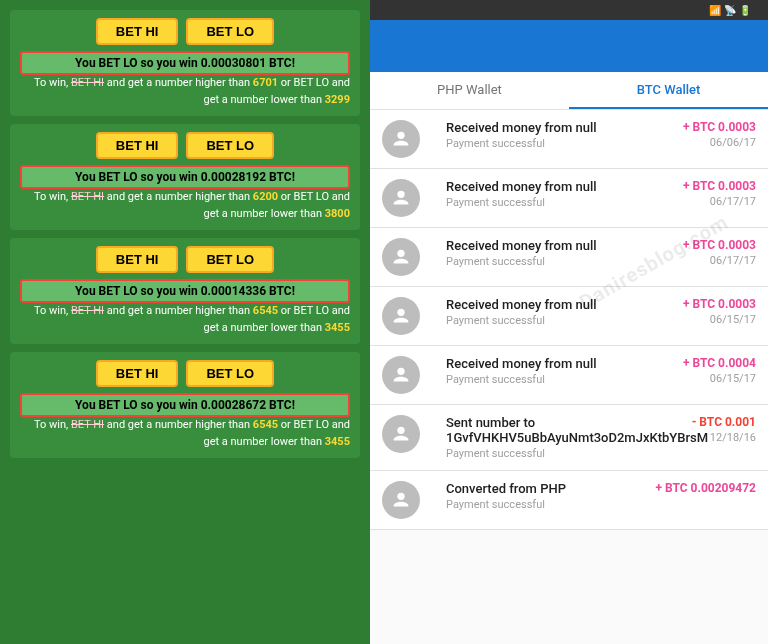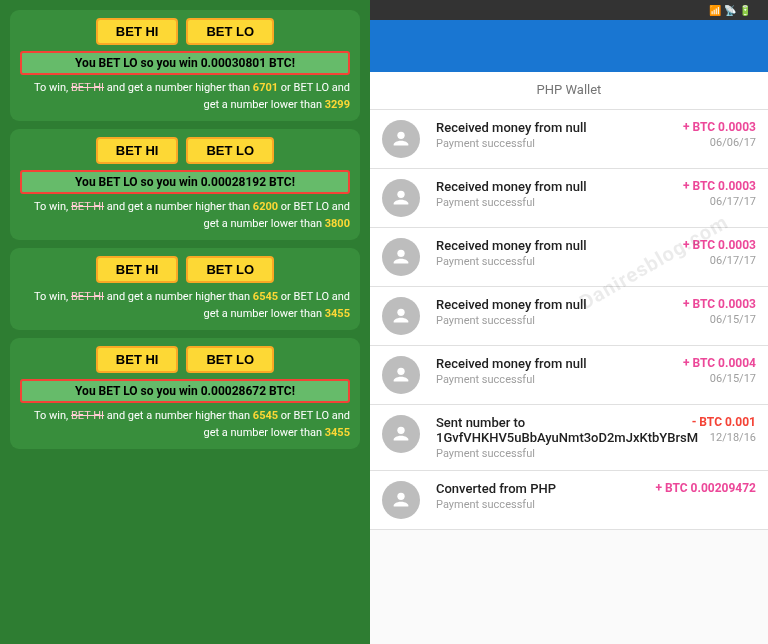--- a/index.html
+++ b/index.html
@@ -18,21 +18,21 @@
       background: #2e7d32;
       padding: 10px;
       display: flex;
       flex-direction: column;
       gap: 8px;
       overflow: hidden;
     }
 
     .bet-card {
       background: #388e3c;
-      border-radius: 9px;
+      border-radius: 4px;
       padding: 8px 10px;
       position: relative;
     }
 
     .bet-buttons {
       display: flex;
       gap: 8px;
       margin-bottom: 6px;
       justify-content: center;
     }
@@ -49,21 +49,20 @@
     }
 
     .win-message {
       background: #66bb6a;
       border: 2px solid #f44336;
       border-radius: 3px;
       color: #000;
       font-size: 12px;
       font-weight: bold;
       padding: 3px 6px;
-      margin-bottom: 5px;
       text-align: center;
     }
 
     .bet-description {
       color: #fff;
       font-size: 11px;
       text-align: right;
       line-height: 1.5;
     }
 
@@ -146,21 +145,21 @@
       overflow-y: auto;
       background: #fafafa;
     }
 
     .transaction-item {
       display: flex;
       align-items: flex-start;
       padding: 10px 12px;
       border-bottom: 1px solid #e0e0e0;
       background: #fff;
-      gap: 16px;
+      gap: 26px;
     }
 
     .avatar {
       width: 38px;
       height: 38px;
       border-radius: 50%;
       background: #bdbdbd;
       flex-shrink: 0;
       display: flex;
       align-items: center;
@@ -243,20 +242,21 @@
     <div class="bet-description">
       To win, <span class="strikethrough">BET HI</span> and get a number higher than <span class="highlight">6200</span>
       or BET LO and get a number lower than <span class="highlight">3800</span>
     </div>
   </div>
     <div class="bet-card">
     <div class="bet-buttons">
       <button class="bet-btn">BET HI</button>
       <button class="bet-btn">BET LO</button>
     </div>
+    <div class="win-message">You BET LO so you win 0.00014336 BTC!</div>
     <div class="bet-description">
       To win, <span class="strikethrough">BET HI</span> and get a number higher than <span class="highlight">6545</span>
       or BET LO and get a number lower than <span class="highlight">3455</span>
     </div>
   </div>
     <div class="bet-card">
     <div class="bet-buttons">
       <button class="bet-btn">BET HI</button>
       <button class="bet-btn">BET LO</button>
     </div>
@@ -274,20 +274,21 @@
     <span></span>
     <span></span>
   </div>
   <div class="header">
     <span class="back-arrow"></span>
     <span class="header-title"></span>
   </div>
   <div class="tabs">
 
   <div class="tab">PHP Wallet</div>
+      <div class="tab active">BTC Wallet</div>
     </div>
   <div class="transaction-list">
 
   <div class="transaction-item">
     <div class="avatar">
       <svg width="22" height="22" viewBox="0 0 24 24" fill="white">
         <circle cx="12" cy="8" r="4"></circle>
         <path d="M12 14c-5 0-8 2.5-8 4v1h16v-1c0-1.5-3-4-8-4z"></path>
       </svg>
     </div>

